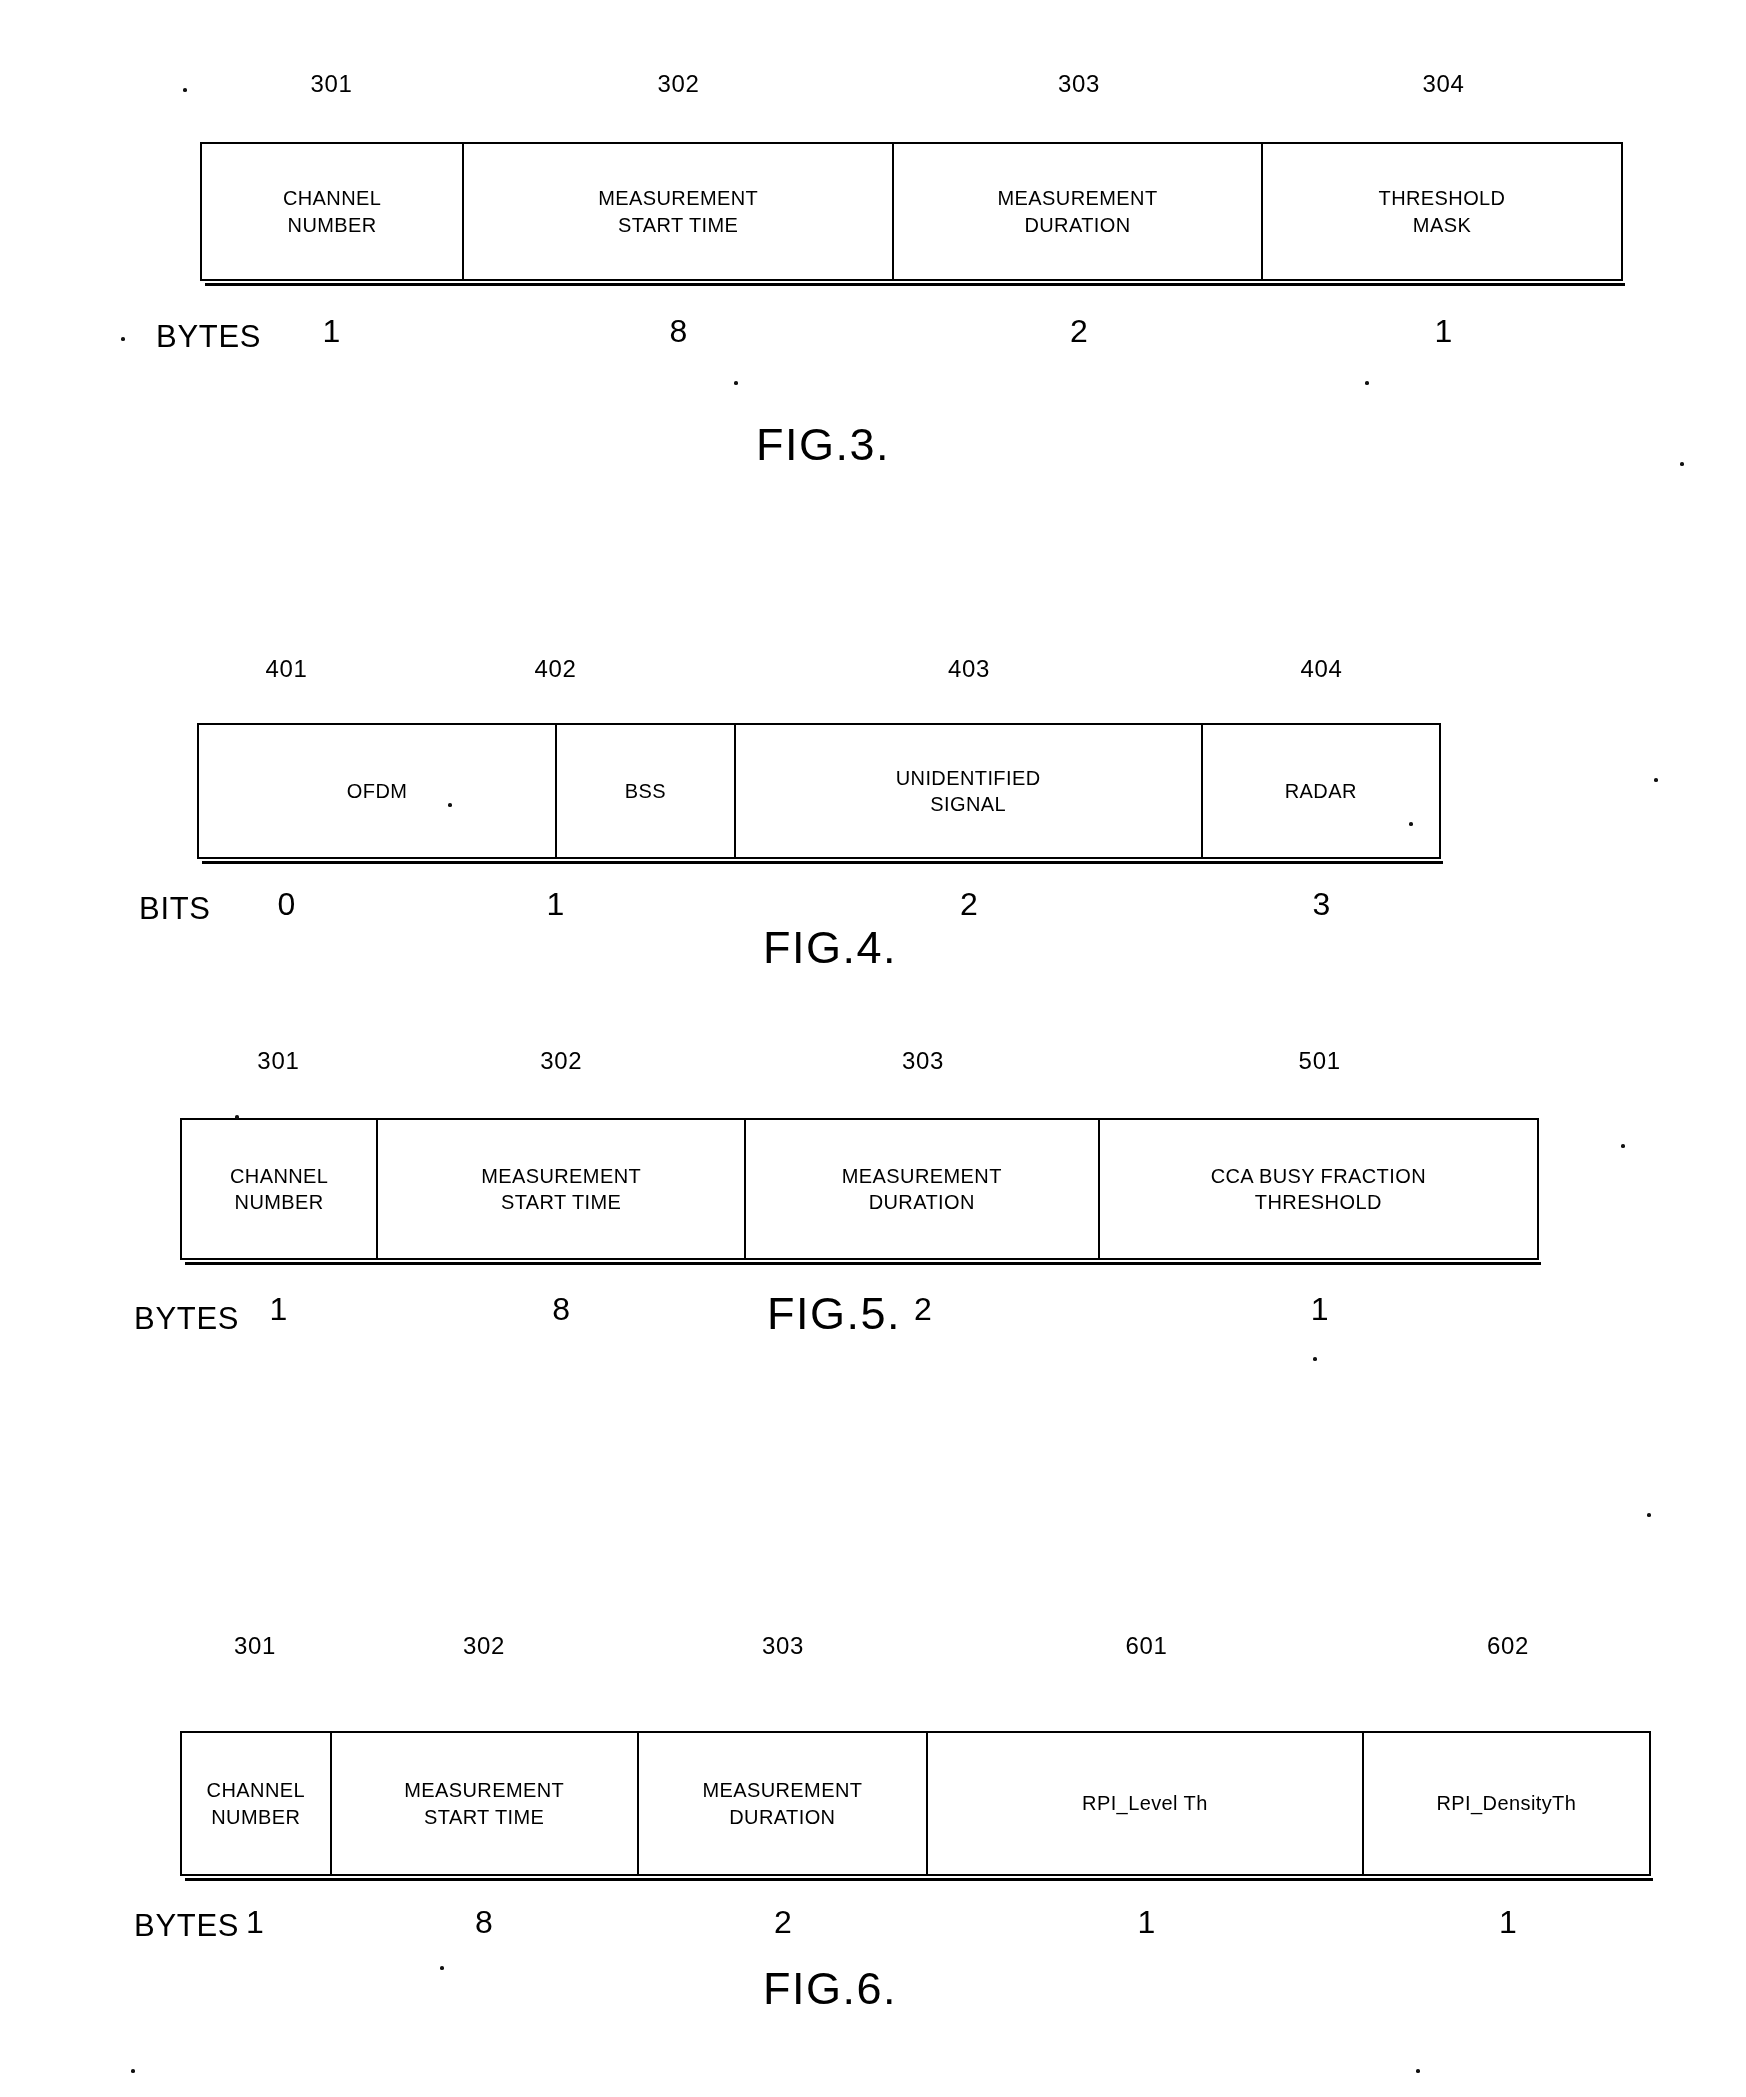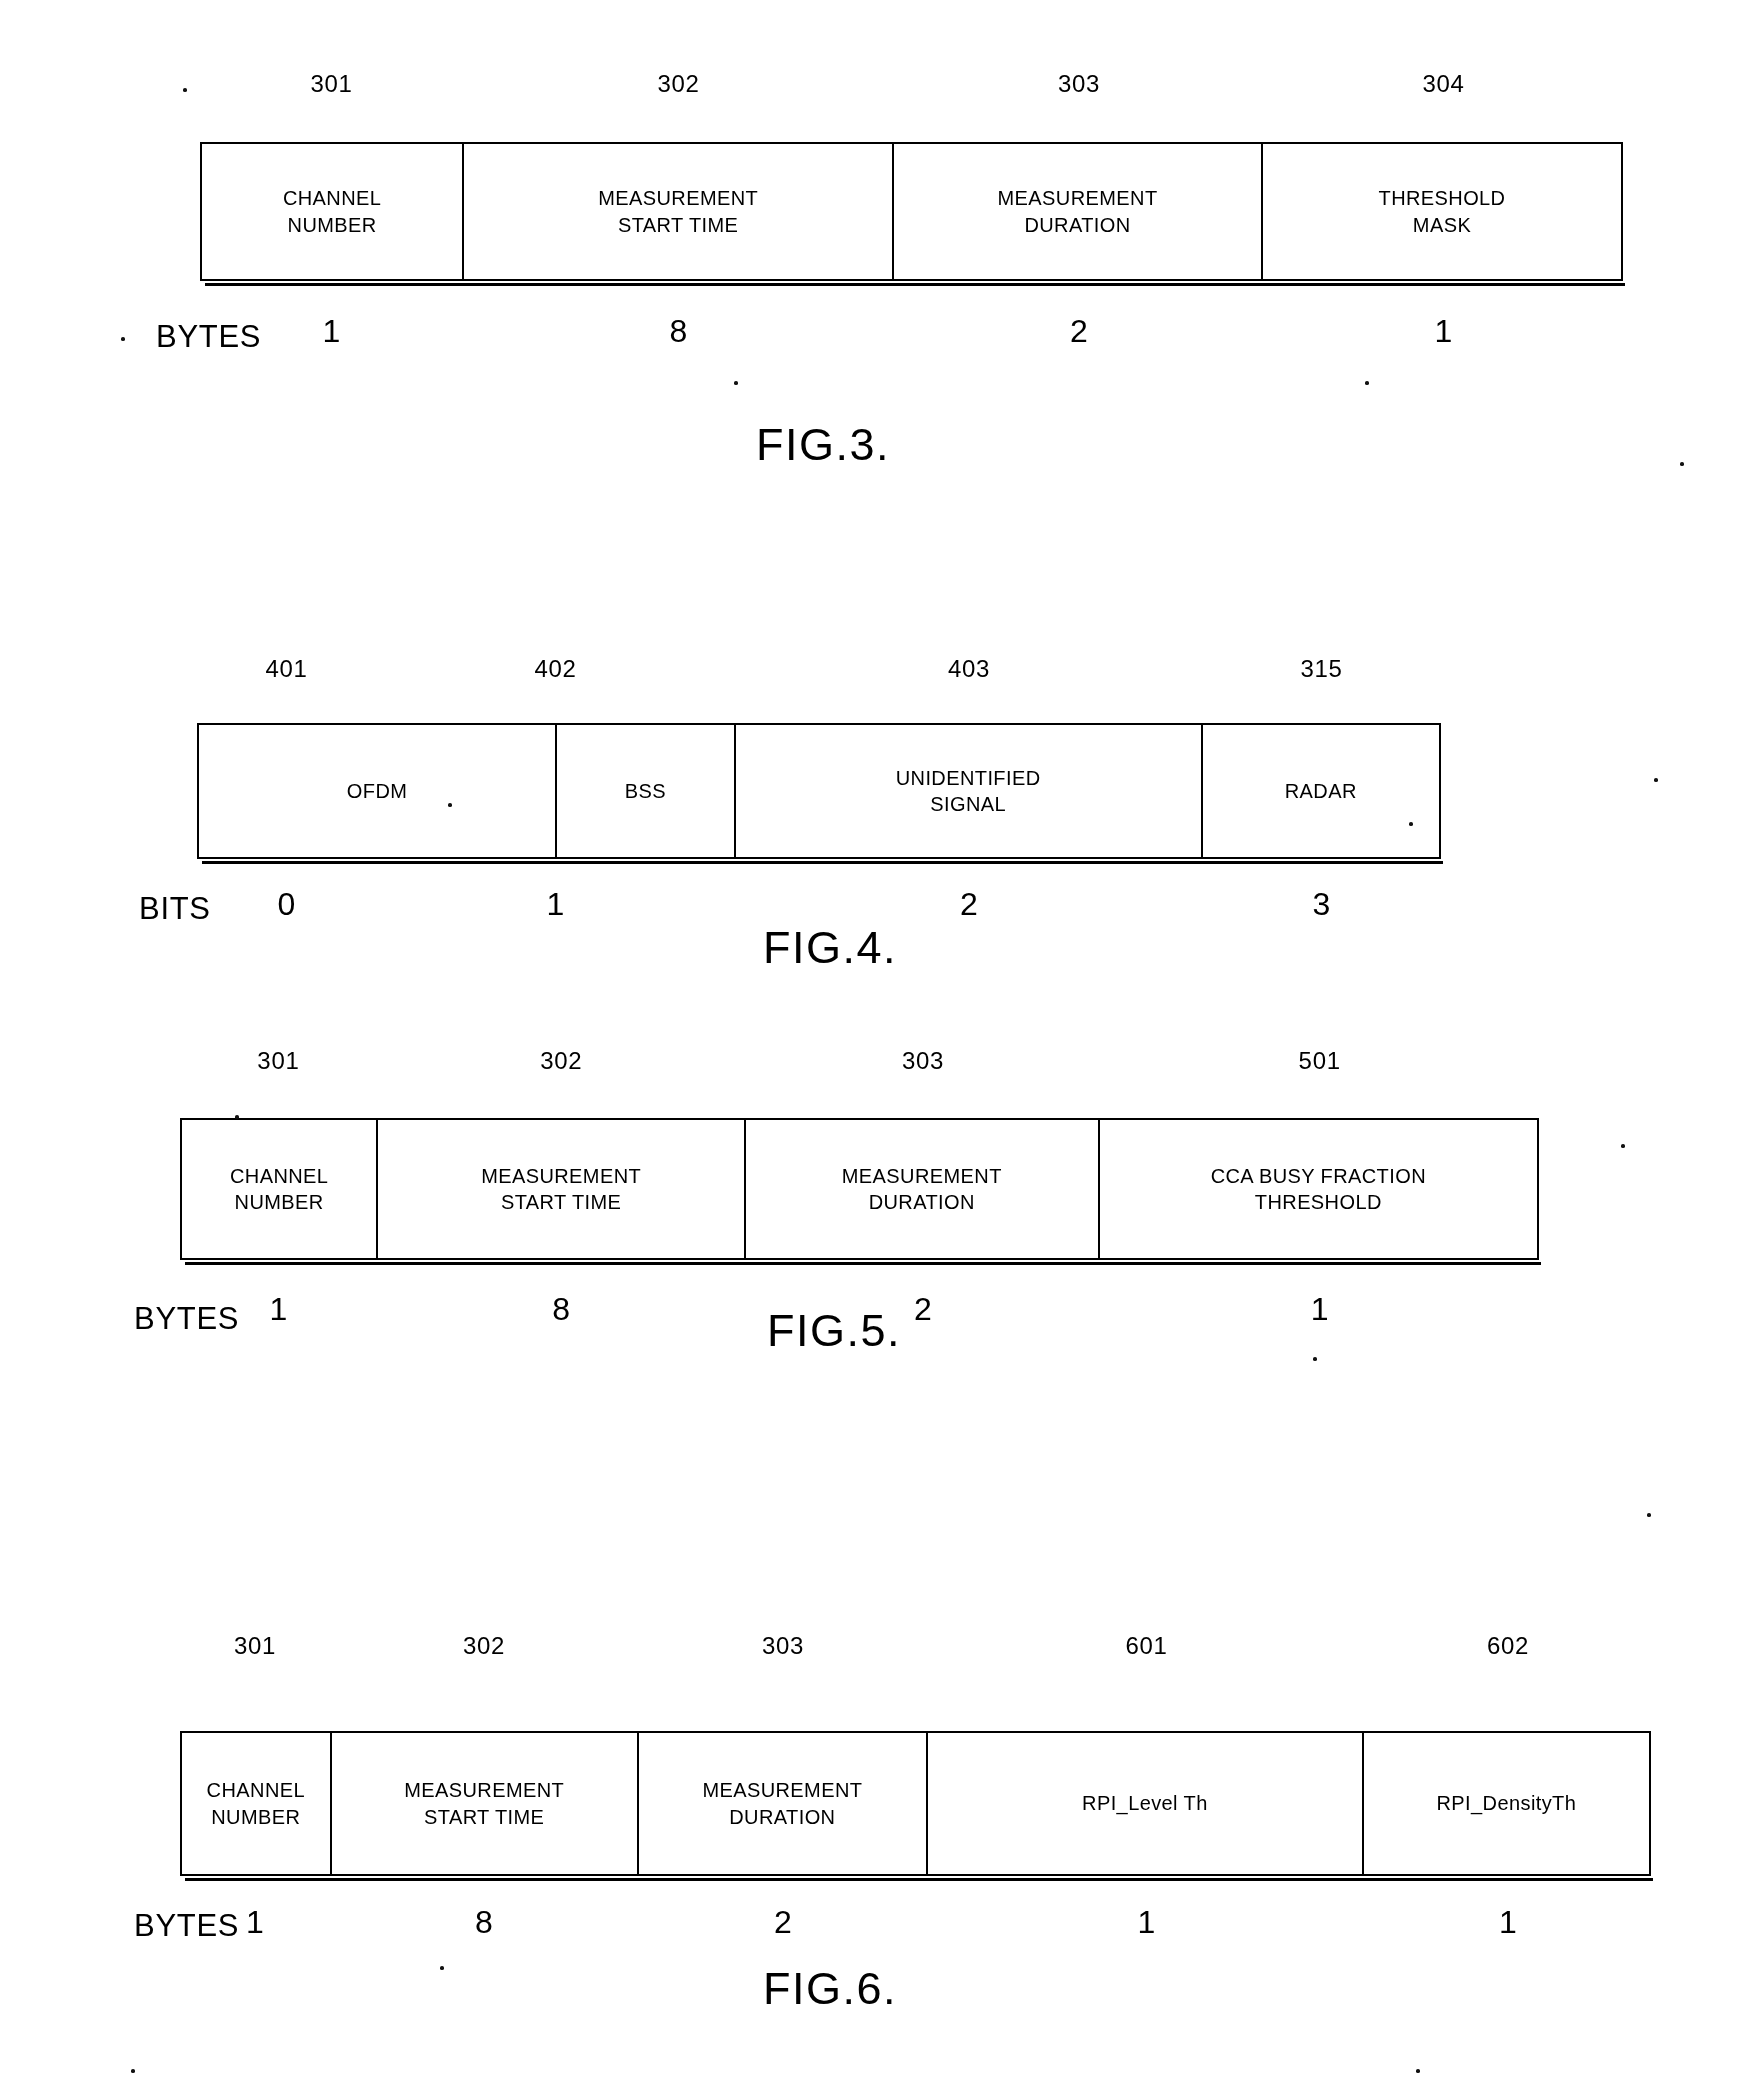--- a/index.html
+++ b/index.html
@@ -121,21 +121,21 @@
   #fig4 .units-row { top: 374px; left: 197px; width: 1244px; }
   #fig4 .units-label { left: 139px; top: 379px; }
   #fig4 .caption   { left: 763px; top: 411px; }
 
   
   #fig5 { left: 0; top: 1020px; width: 1747px; height: 580px; }
   #fig5 .ref-row   { top: 29px;  left: 180px; width: 1359px; }
   #fig5 .frame     { left: 180px; top: 98px; width: 1359px; height: 142px; }
   #fig5 .units-row { top: 273px; left: 180px; width: 1359px; }
   #fig5 .units-label { left: 134px; top: 283px; }
-  #fig5 .caption   { left: 767px; top: 288px; }
+  #fig5 .caption   { left: 767px; top: 271px; }
 
   
   #fig6 { left: 0; top: 1599px; width: 1747px; height: 498px; }
   #fig6 .ref-row   { top: 35px;  left: 180px; width: 1471px; }
   #fig6 .frame     { left: 180px; top: 132px; width: 1471px; height: 145px; }
   #fig6 .units-row { top: 307px; left: 180px; width: 1471px; }
   #fig6 .units-label { left: 134px; top: 311px; }
   #fig6 .caption   { left: 763px; top: 367px; }
 
   
@@ -188,21 +188,21 @@
 
   <div class="caption">FIG.3.</div>
 </div>
 
 <div class="figure" id="fig4">
 
   <div class="ref-row">
     <div class="ref-cell" style="width:179px">401</div>
     <div class="ref-cell" style="width:359px">402</div>
     <div class="ref-cell" style="width:468px">403</div>
-    <div class="ref-cell" style="width:237px">315</div>
+    <div class="ref-cell" style="width:237px">404</div>
   </div>
 
   <div class="frame">
     <div class="field" style="width:359px">
       <span>OFDM</span>
       <span class="line2"></span>
     </div>
     <div class="field" style="width:179px">
       <span>BSS</span>
       <span class="line2"></span>

